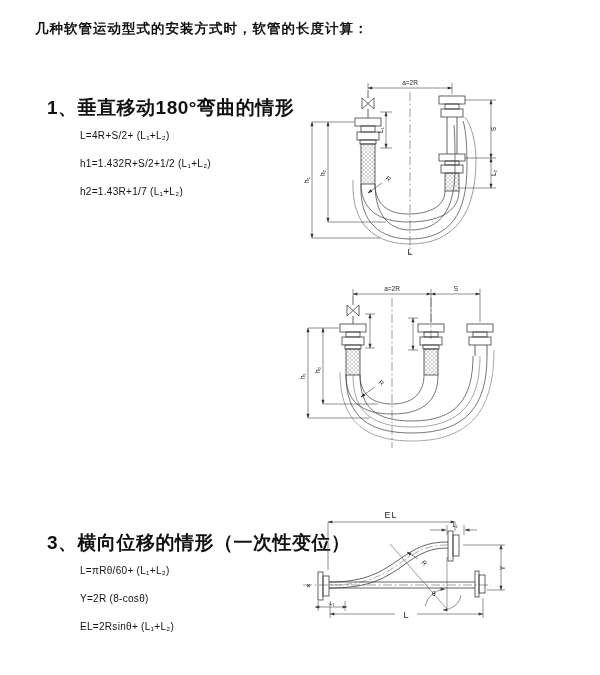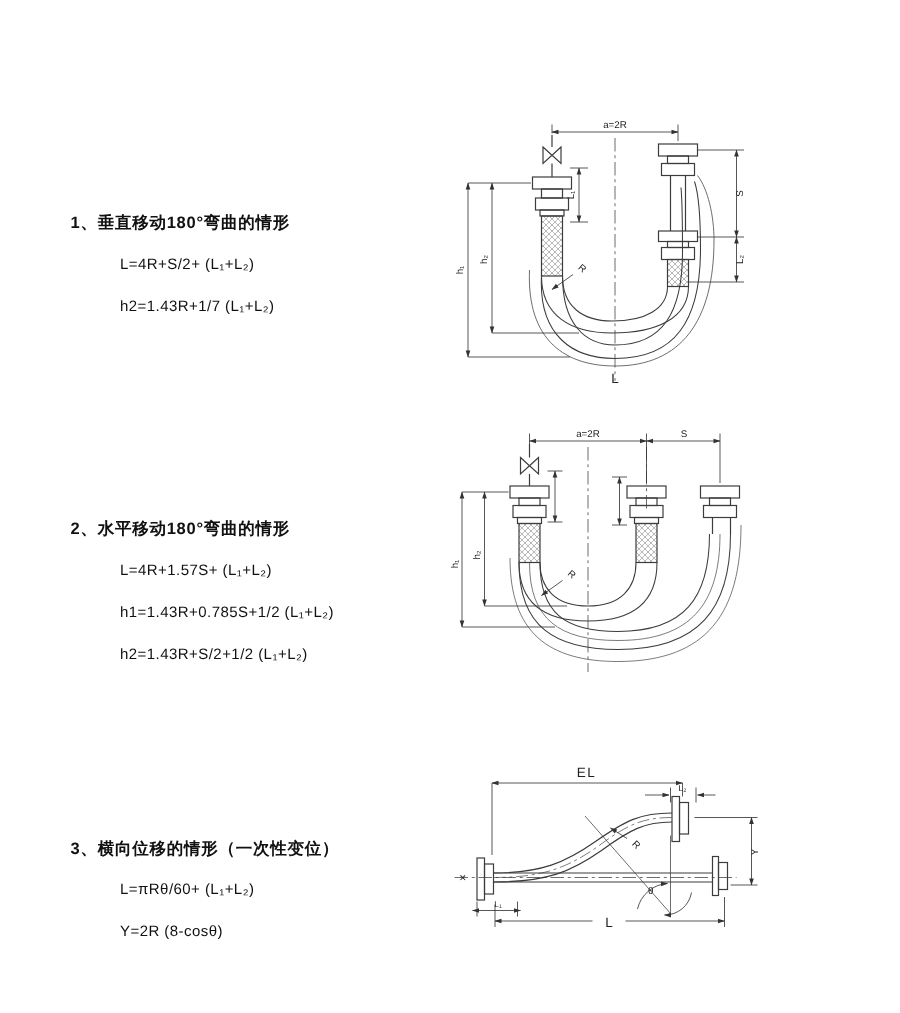--- a/index.html
+++ b/index.html
@@ -1,49 +1,46 @@
 <!DOCTYPE html>
 <html><head>
 <meta charset="utf-8">
 <style>
   html,body{margin:0;padding:0;background:#ffffff;}
   .page{position:relative;width:600px;height:675px;background:#fff;overflow:hidden;
         color:#111;font-family:"Liberation Sans","DejaVu Sans",sans-serif;}
   .title{position:absolute;left:35px;top:20px;font-size:13.5px;font-weight:700;letter-spacing:1px;}
   .sec{position:absolute;left:47px;}
-  #s1{top:100px}#s2{top:304px}#s3{top:517px}
-  .sec-heading{font-size:11px;font-weight:700;letter-spacing:.5px;line-height:16px;margin-top:41px;}
+  #s1{top:100px}#s2{top:304px}#s3{top:535px}
+  .sec-heading{font-size:19px;font-weight:700;letter-spacing:.5px;line-height:16px;}
   .formula{font-size:10px;margin:12px 0 0 33px;line-height:16px;letter-spacing:.3px;}
   .diag{position:absolute;}
   #d1{left:298px;top:76px}#d2{left:296px;top:280px}#d3{left:295px;top:497px}
   svg text{font-family:"Liberation Sans","DejaVu Sans",sans-serif;fill:#222;}
 </style>
 </head>
 <body>
 
 <div class="page">
 
+  <div class="title">几种软管运动型式的安装方式时，软管的长度计算：</div>
 
   <section class="sec" id="s1">
     <div class="sec-heading">1、垂直移动180°弯曲的情形</div>
     <div class="formula">L=4R+S/2+ (L₁+L₂)</div>
+    <div class="formula">h1=1.432R+S/2+1/2 (L₁+L₂)</div>
     <div class="formula">h2=1.43R+1/7 (L₁+L₂)</div>
   </section>
 
-  <section class="sec" id="s2">
-    <div class="sec-heading">2、水平移动180°弯曲的情形</div>
-    <div class="formula">L=4R+1.57S+ (L₁+L₂)</div>
-    <div class="formula">h1=1.43R+0.785S+1/2 (L₁+L₂)</div>
-    <div class="formula">h2=1.43R+S/2+1/2 (L₁+L₂)</div>
-  </section>
 
   <section class="sec" id="s3">
     <div class="sec-heading">3、横向位移的情形（一次性变位）</div>
     <div class="formula">L=πRθ/60+ (L₁+L₂)</div>
     <div class="formula">Y=2R (8-cosθ)</div>
+    <div class="formula">EL=2Rsinθ+ (L₁+L₂)</div>
   </section>
 
   <svg class="diag" id="d1" width="232" height="182" viewBox="0 0 232 182">
     <defs>
       <pattern id="br1" width="4" height="4" patternUnits="userSpaceOnUse">
         <path d="M0,4 L4,0 M0,0 L4,4" stroke="#888" stroke-width="0.4" fill="none"></path>
       </pattern>
       <marker id="ar1" viewBox="0 0 8 6" markerWidth="9" markerHeight="7" refX="7.5" refY="3" orient="auto-start-reverse">
         <path d="M0.5,0.5 L8,3 L0.5,5.5 z" fill="#333" stroke="none"></path>
       </marker>

